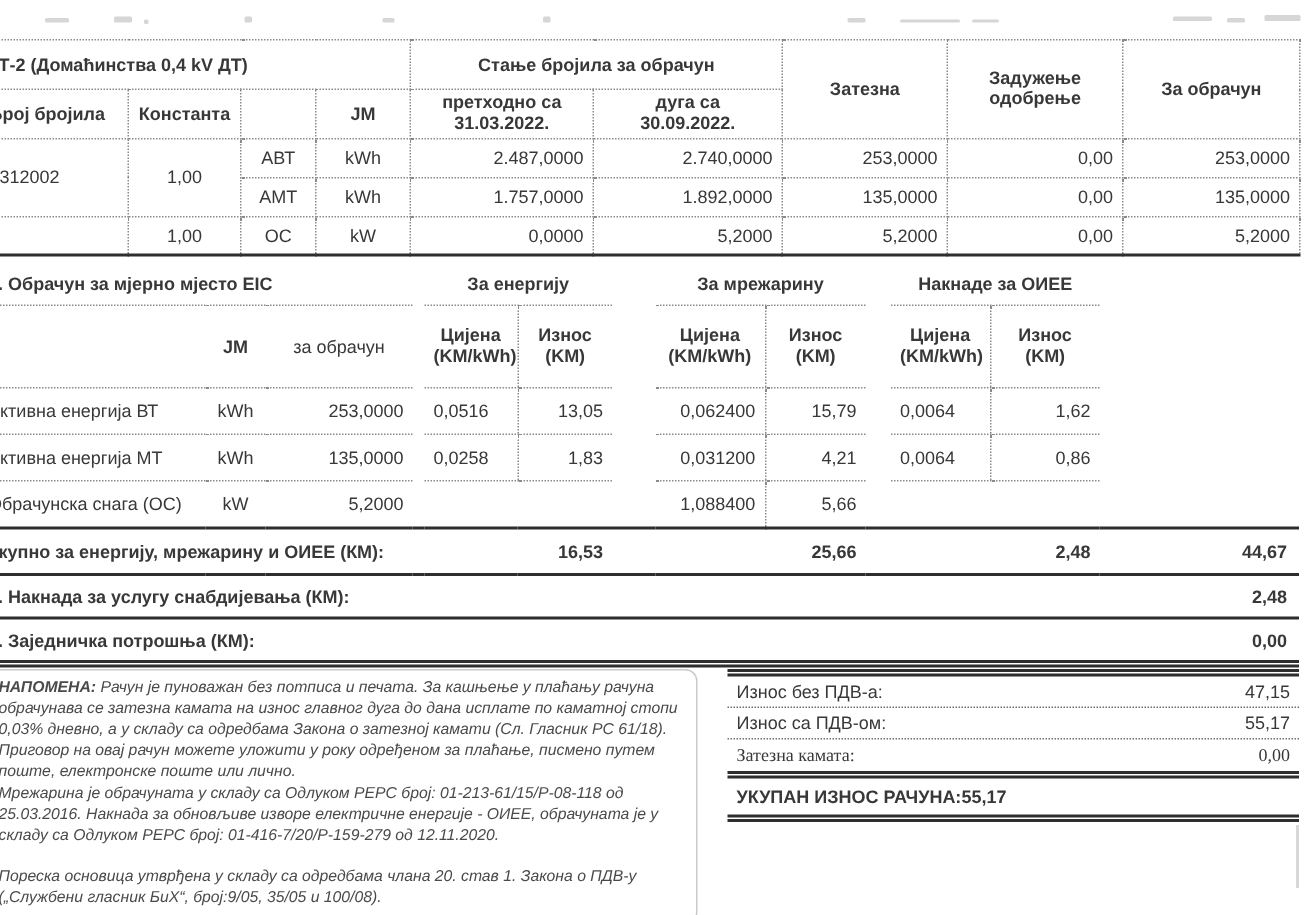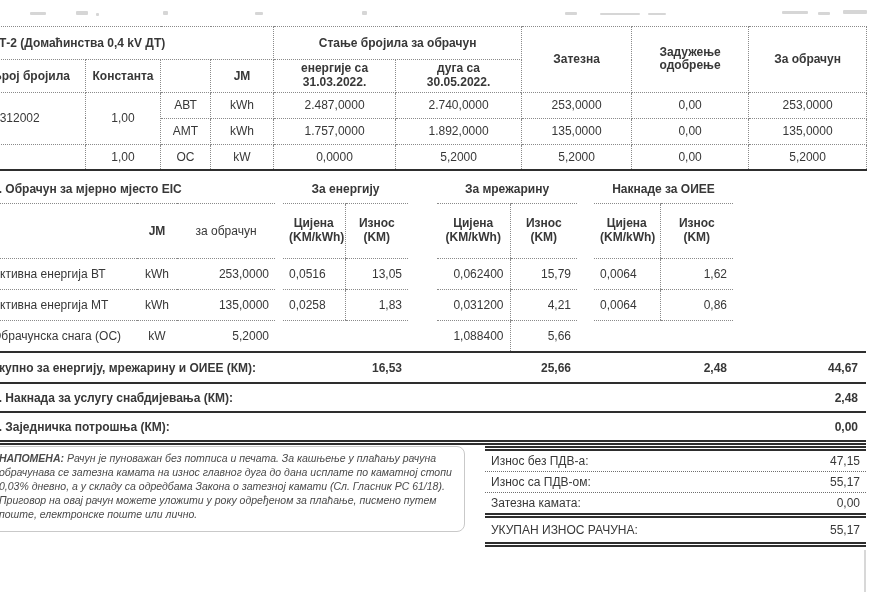--- a/index.html
+++ b/index.html
@@ -10,21 +10,21 @@
   .page{width:874px;margin-left:-8px;padding-top:26px;position:relative;}
   table{border-collapse:collapse;table-layout:fixed;width:874px;font-size:12px;color:#383838;}
   td{overflow:hidden;white-space:nowrap;vertical-align:middle;}
 
   
   .t1 td{border:1px dotted #8a8a8a;padding:2px 6px;}
   .t1{border-bottom:2px solid #2e2e2e;}
   .t1 .h{font-weight:bold;text-align:center;}
   .t1 .h2{height:30px;}
   .t1 .title-cell{font-weight:bold;text-align:left;padding-left:6px;height:28px;}
-  .t1 .num{text-align:center;}
+  .t1 .num{text-align:right;}
   .t1 .ctr{text-align:center;}
   .t1 .dr{height:26px;}
   .t1 .meter{padding-left:0;}
   .two-line span{display:block;line-height:1.15;}
 
   
   .t2{margin-top:4px;}
   .t2 td{padding:2px 6px;}
   .t2 .ttl{font-weight:bold;padding-left:0;height:24px;}
   .t2 .grp{font-weight:bold;text-align:center;height:24px;}
@@ -48,21 +48,21 @@
 
   
   .bottom{display:flex;align-items:flex-start;margin-top:1px;}
   .note-box{box-sizing:border-box;width:473px;border:1px solid #c9c9c9;border-radius:8px;
     padding:5px 10px 9px 6px;font-size:10.5px;font-style:italic;color:#4a4a4a;line-height:1.33;}
   .note-box p{margin:0;white-space:normal;}
   .note-box .p2{margin-top:1px;}
   .note-box .p3{margin-top:13px;}
   .summary{width:381px;margin-left:20px;font-size:12px;}
   .summary .srow{display:flex;justify-content:space-between;padding:3px 6px;border-bottom:1.5px dotted #6f6f6f;text-align:center;}
-  .summary .total{font-weight:normal;padding:5px 6px;display:flex;justify-content:space-between;}
+  .summary .total{font-weight:bold;padding:5px 6px;display:flex;justify-content:flex-start;}
 
   
   .art{position:absolute;background:#b5b5b5;opacity:.55;border-radius:1px;}
   .edge-line{position:absolute;background:#d8d8d8;}
 </style>
 </head>
 <body>
 
 <div class="art" style="left:30px;top:12px;width:16px;height:3px;"></div>
 <div class="art" style="left:76px;top:11px;width:12px;height:4px;"></div>
@@ -102,26 +102,26 @@
         <span>одобрење</span>
       </td>
       <td rowspan="2" class="h">За обрачун</td>
     </tr>
     <tr class="h2">
       <td class="h" style="text-align:left;padding-left:0;">Број бројила</td>
       <td class="h">Константа</td>
       <td class="h"></td>
       <td class="h">ЈМ</td>
       <td class="h two-line">
-        <span>енергије са</span>
+        <span>претходно са</span>
         <span>31.03.2022.</span>
       </td>
       <td class="h two-line">
         <span>дуга са</span>
-        <span>30.05.2022.</span>
+        <span>30.09.2022.</span>
       </td>
     </tr>
     <tr class="dr">
       <td rowspan="2" class="meter">0312002</td>
       <td rowspan="2" class="ctr">1,00</td>
       <td class="ctr">АВТ</td>
       <td class="ctr">kWh</td>
       <td class="num">2.487,0000</td>
       <td class="num">2.740,0000</td>
       <td class="num">253,0000</td>
@@ -273,32 +273,34 @@
   </div>
   <div class="charge-row" style="border-bottom:none;">
     <span class="lab">5. Заједничка потрошња (КМ):</span>
     <span class="val">0,00</span>
   </div>
   <div class="dbl"></div>
 
   <div class="bottom">
     <div class="note-box">
       <p><b>НАПОМЕНА:</b><span> Рачун је пуноважан без потписа и печата. За кашњење у плаћању рачуна обрачунава се затезна камата на износ главног дуга до дана исплате по каматној стопи 0,03% дневно, а у складу са одредбама Закона о затезној камати (Сл. Гласник РС 61/18). Приговор на овај рачун можете уложити у року одређеном за плаћање, писмено путем поште, електронске поште или лично.</span></p>
+      <p class="p2">Мрежарина је обрачуната у складу са Одлуком РЕРС број: 01-213-61/15/Р-08-118 од 25.03.2016. Накнада за обновљиве изворе електричне енергије - ОИЕЕ, обрачуната је у складу са Одлуком РЕРС број: 01-416-7/20/Р-159-279 од 12.11.2020.</p>
+      <p class="p3">Пореска основица утврђена у складу са одредбама члана 20. став 1.  Закона о ПДВ-у („Службени гласник БиХ“, број:9/05, 35/05 и 100/08).</p>
     </div>
     <div class="summary">
       <div class="dbl"></div>
       <div class="srow">
         <span>Износ без ПДВ-а:</span>
         <span>47,15</span>
       </div>
       <div class="srow">
         <span>Износ са ПДВ-ом:</span>
         <span>55,17</span>
       </div>
-      <div class="srow" style="border-bottom:none;">
+      <div class="srow" style="border-bottom:none;font-family:Liberation Serif, serif;">
         <span>Затезна камата:</span>
         <span>0,00</span>
       </div>
       <div class="dbl"></div>
       <div class="total">
         <span>УКУПАН ИЗНОС РАЧУНА:</span>
         <span>55,17</span>
       </div>
       <div class="dbl"></div>
     </div>

